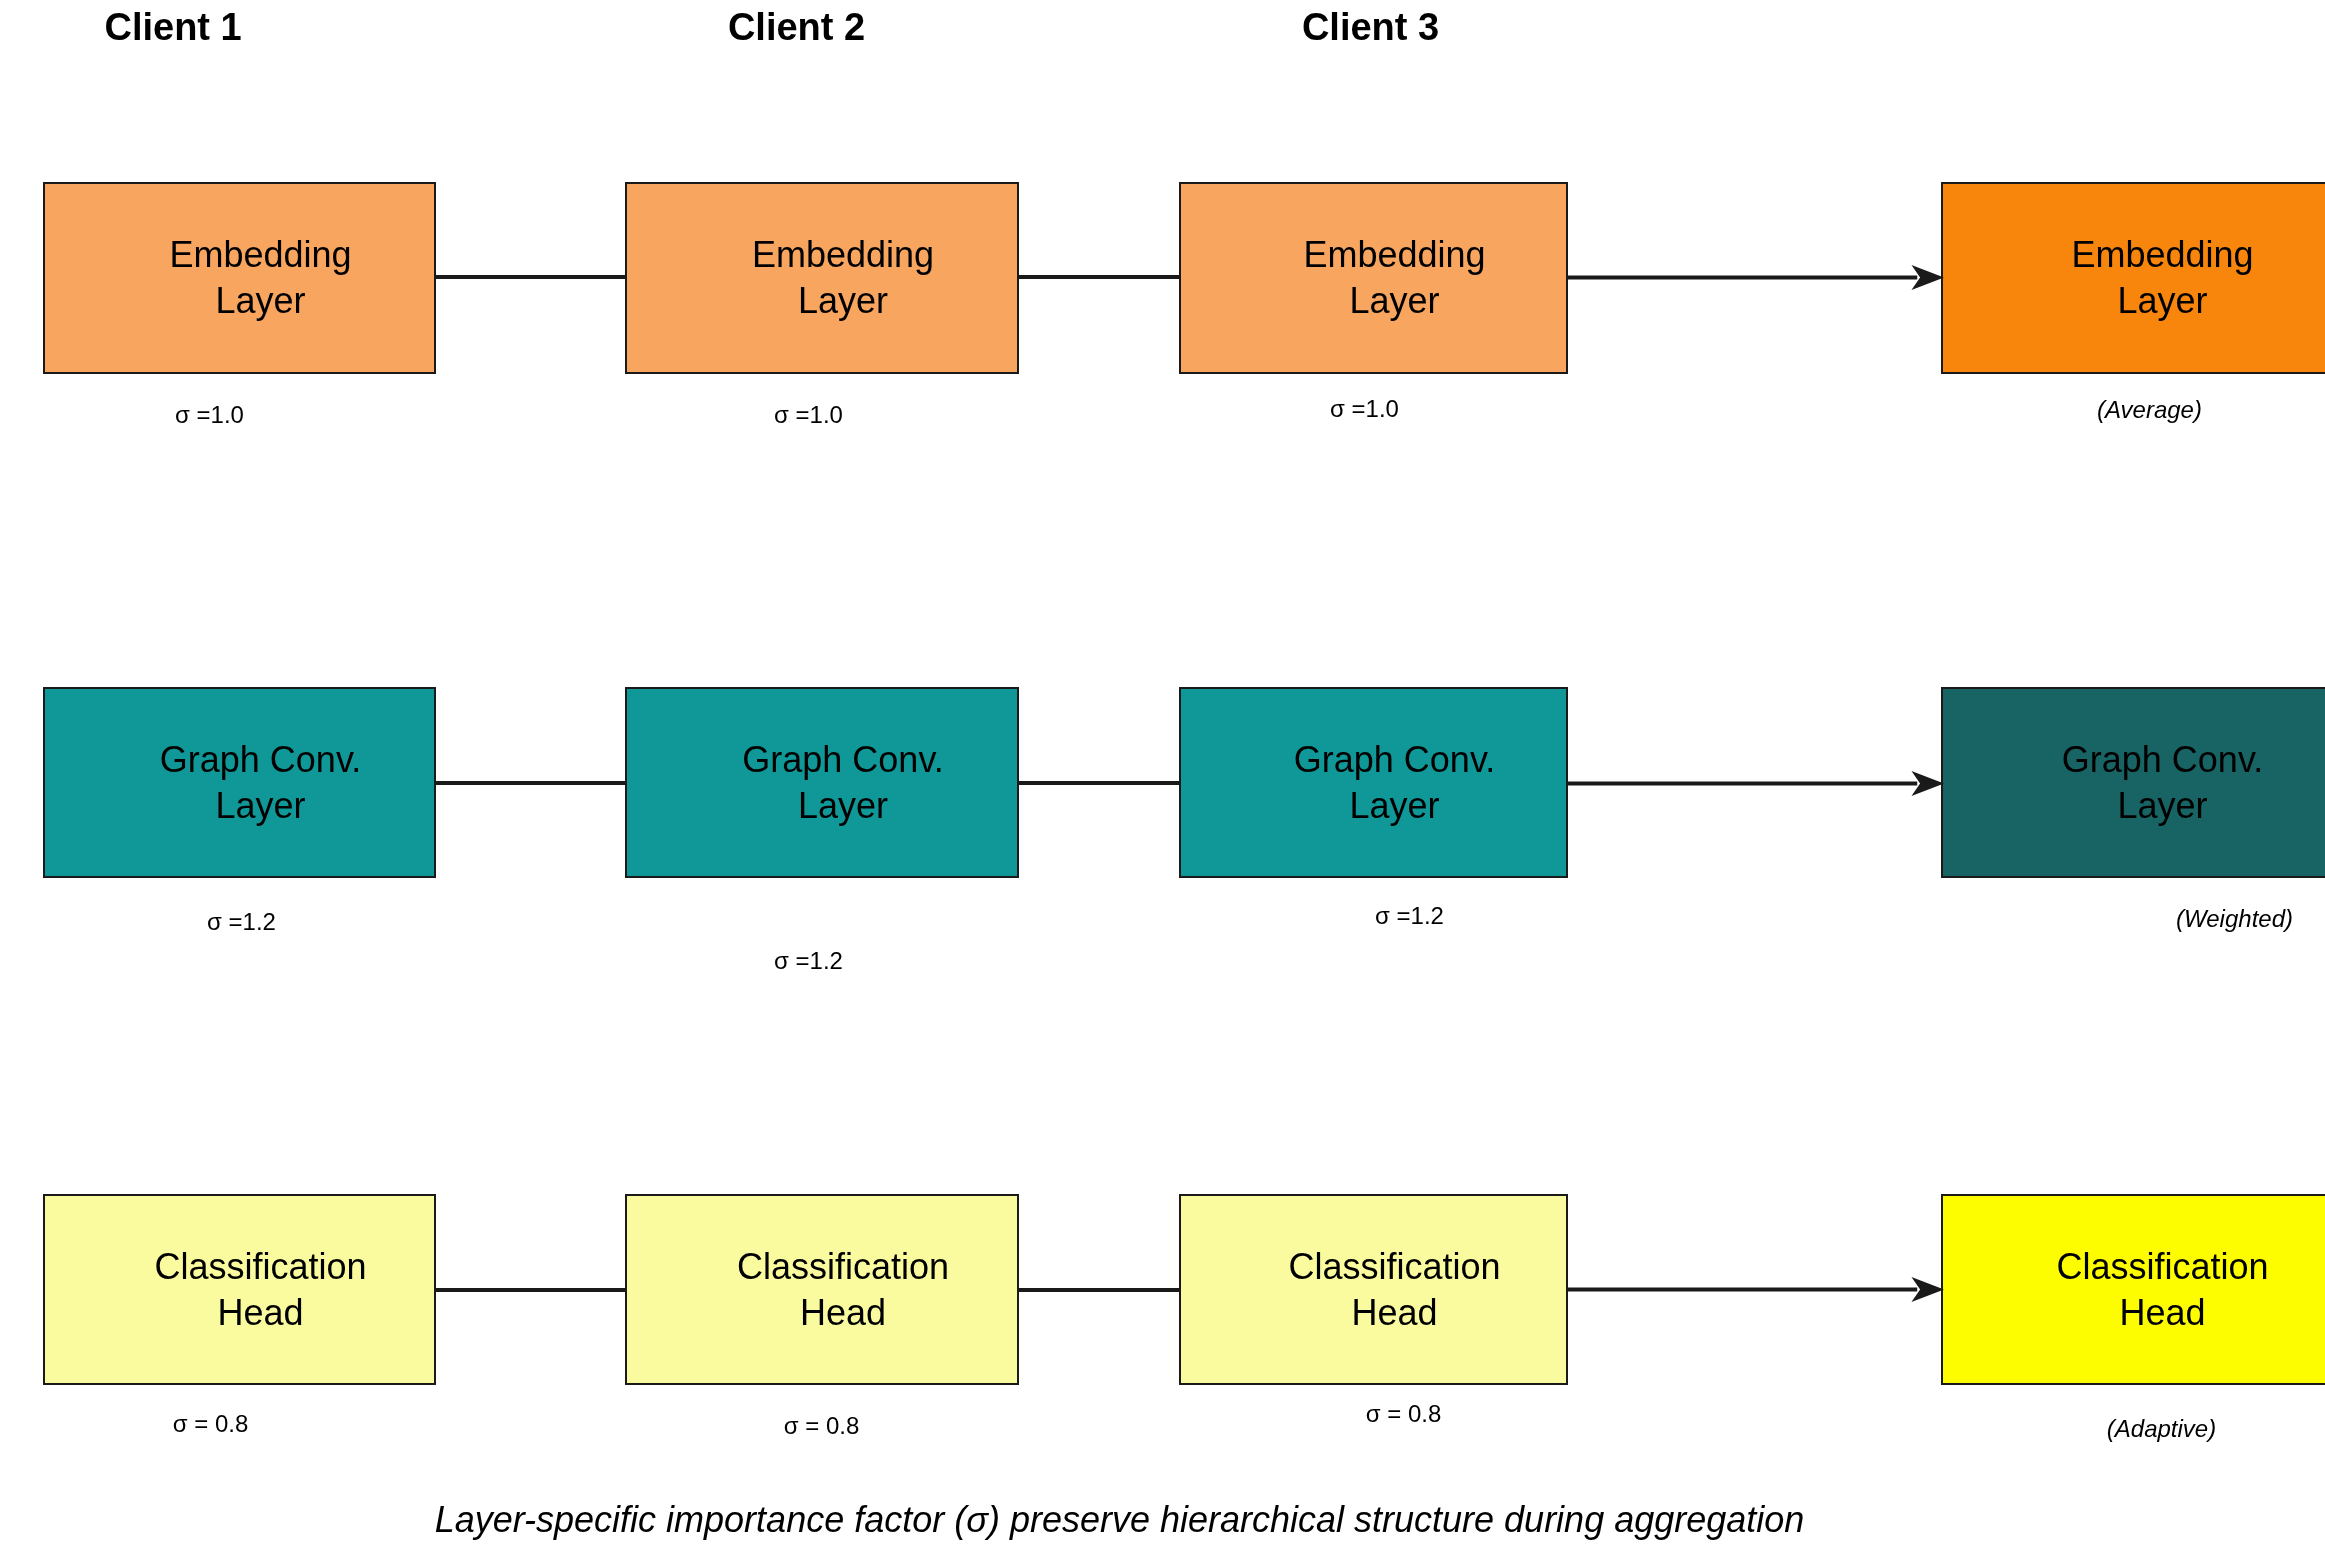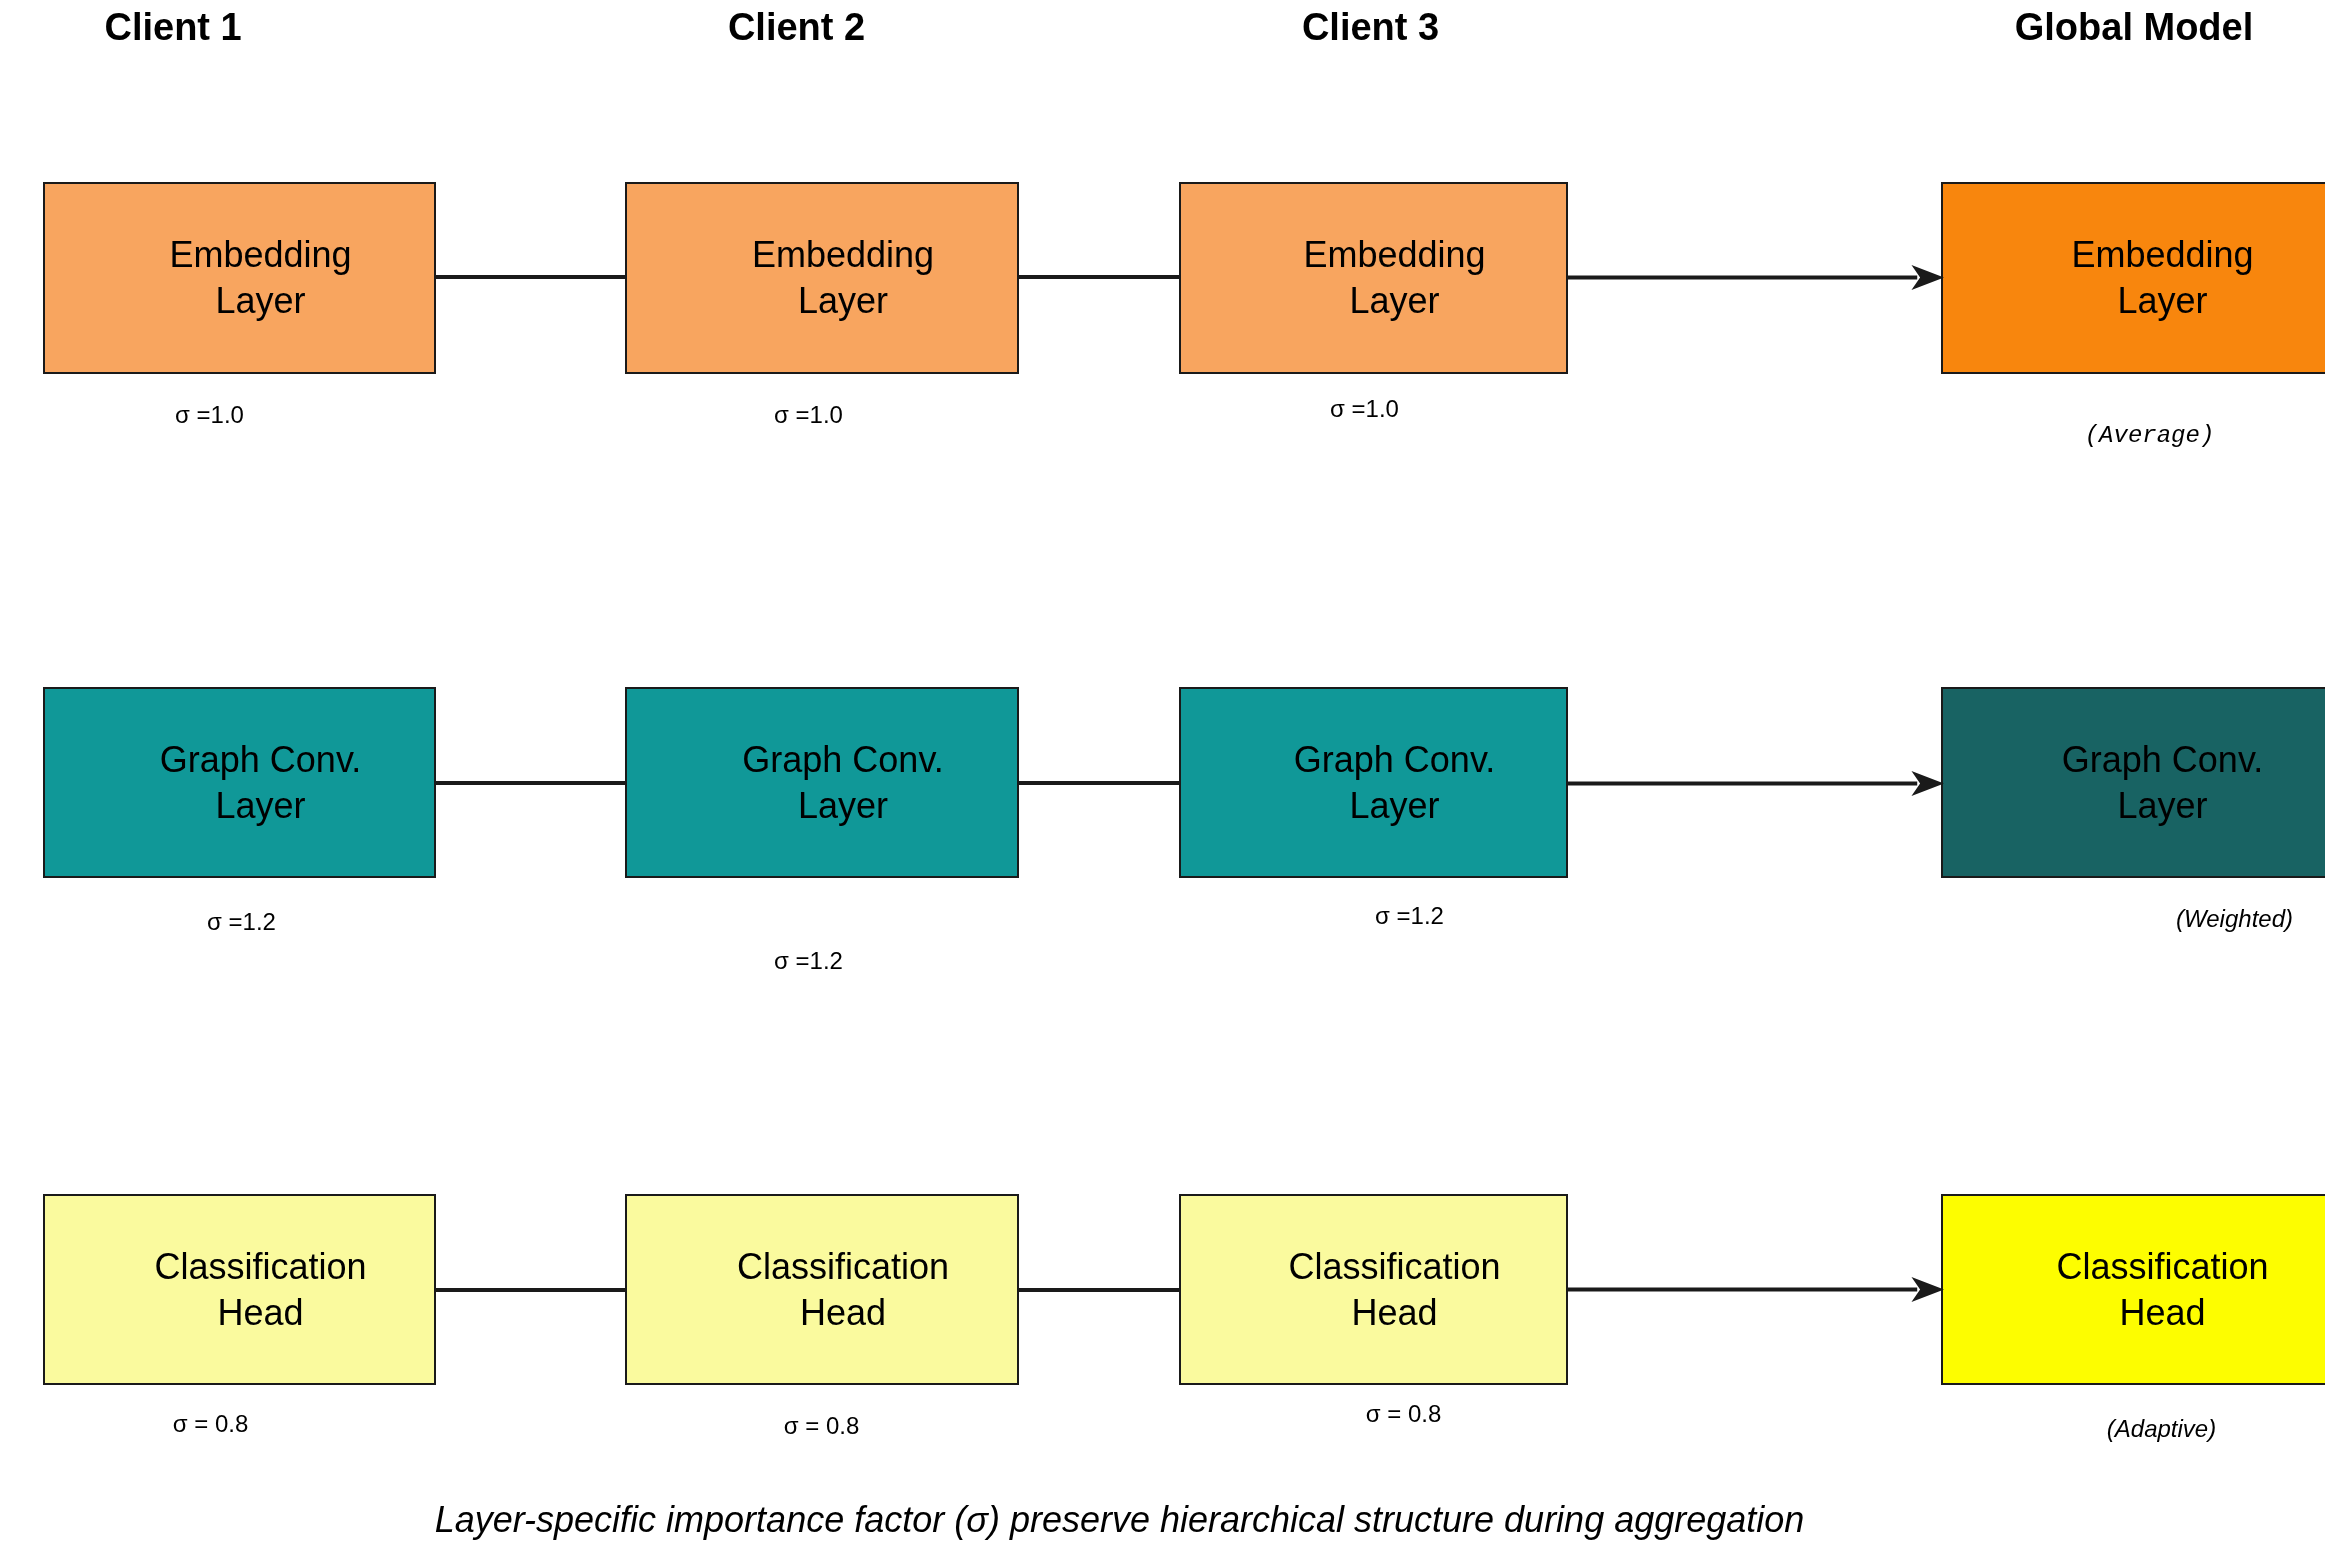--- a/index.html
+++ b/index.html
@@ -51,21 +51,20 @@
   }
 </style>
 </head>
 <body>
 
 <div id="diagram">
 
   <div class="col-header" style="left:9.6px;top:5.7px;width:287px;">Client 1</div>
   <div class="col-header" style="left:633px;top:5.7px;width:287px;">Client 2</div>
   <div class="col-header" style="left:1207px;top:5.7px;width:287px;">Client 3</div>
-  <div class="col-header" style="left:1942px;top:5.7px;width:344px;">Global Model</div>
 
   <div class="node" style="left: 23px; top: 182px; width: 393px; height: 192px; background: rgb(248, 165, 95);">
     <span class="lbl">Embedding
 Layer</span>
   </div>
   <div class="node" style="left: 605px; top: 182px; width: 394px; height: 192px; background: rgb(248, 165, 95);">
     <span class="lbl">Embedding
 Layer</span>
   </div>
   <div class="node" style="left: 1159px; top: 182px; width: 389px; height: 192px; background: rgb(248, 165, 95);">
@@ -73,21 +72,21 @@
 Layer</span>
   </div>
   <div class="node" style="left: 1921px; top: 182px; width: 401px; height: 192px; background: rgb(248, 134, 13);">
     <span class="lbl">Embedding
 Layer</span>
   </div>
 
   <div class="sub" style="left:46px;top:401px;">σ =1.0</div>
   <div class="sub" style="left:645px;top:401px;">σ =1.0</div>
   <div class="sub" style="left:1201px;top:395px;">σ =1.0</div>
-  <div class="sub italic" style="left:1986px;top:422px;font-family:Liberation Mono, monospace;">(Average)</div>
+  <div class="sub italic" style="left:1986px;top:396px;">(Average)</div>
 
   <div class="node" style="left: 23px; top: 687px; width: 393px; height: 191px; background: rgb(16, 152, 152);">
     <span class="lbl">Graph Conv.
 Layer</span>
   </div>
   <div class="node" style="left: 605px; top: 687px; width: 394px; height: 191px; background: rgb(16, 152, 152);">
     <span class="lbl">Graph Conv.
 Layer</span>
   </div>
   <div class="node" style="left: 1159px; top: 687px; width: 389px; height: 191px; background: rgb(16, 152, 152);">

